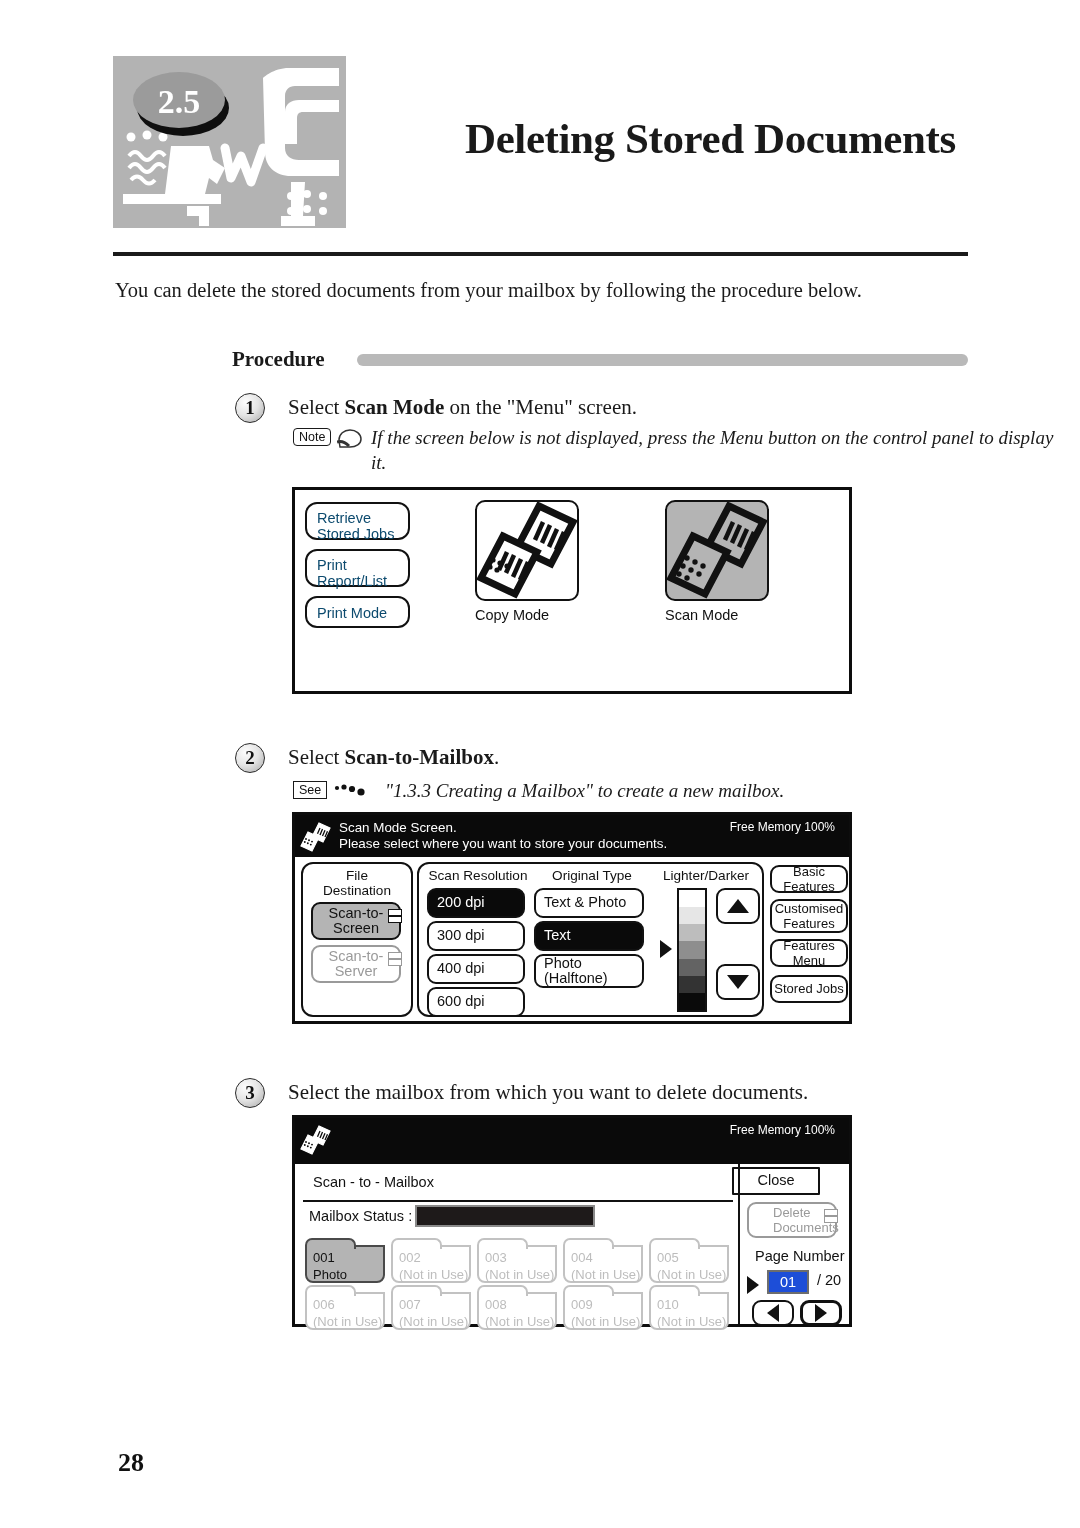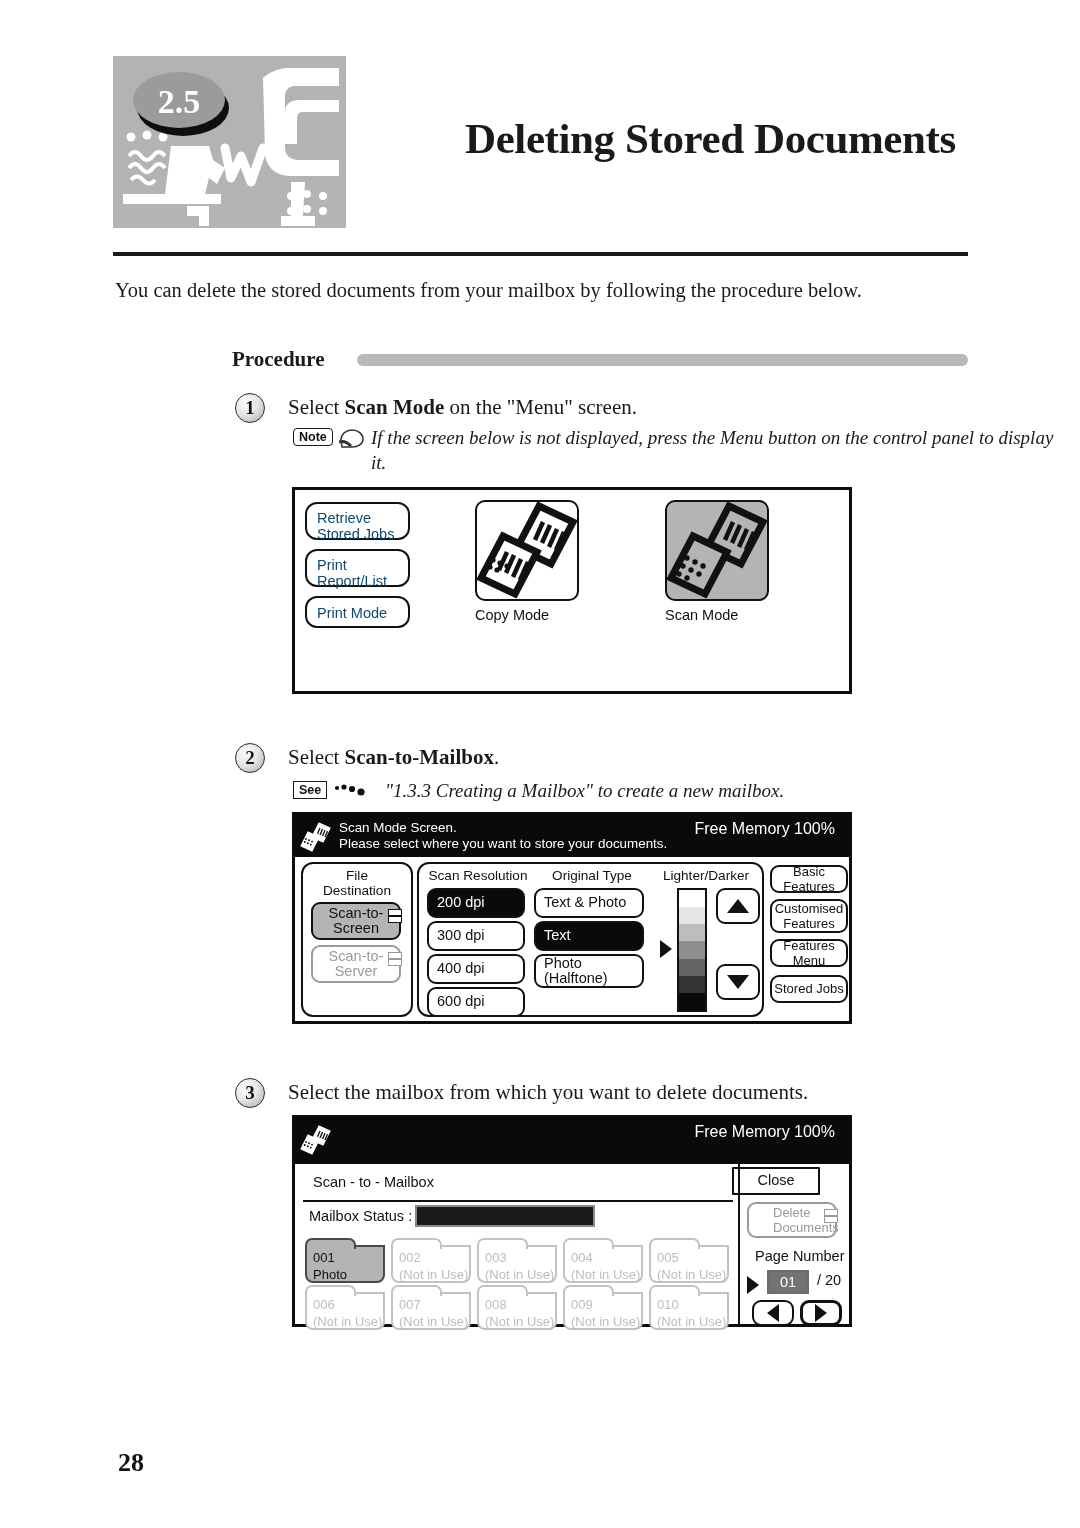--- a/index.html
+++ b/index.html
@@ -59,21 +59,21 @@
   .step-text {
     position:absolute; font-size:21px; line-height:1.3; white-space:nowrap;
   }
   .step-text b { font-weight:bold; }
 
   
   .badge-row { position:absolute; }
   .badge {
     display:inline-block; vertical-align:top;
     border:1.8px solid #1a1a1a; background:#fff;
-    font-family:"Liberation Sans", sans-serif; font-weight:bold;
+    font-family:"Liberation Sans", sans-serif; font-weight:normal;
     font-size:12.5px; color:#111; padding:1px 5px 1px 5px;
     line-height:14px;
   }
   .badge.note { border-radius:4px; }
   .badge.see { border-radius:0; }
   .badge-ico { display:inline-block; vertical-align:top; margin-left:2px; }
   .badge-txt {
     position:absolute; left:78px; top:-3px; width:700px;
     font-style:italic; font-size:19px; line-height:1.32;
   }
@@ -109,21 +109,21 @@
   .modeicon.sel { background:#b4b4b4; }
   .modecap { position:absolute; font-size:14.5px; color:#111; }
 
   
   .s2 { left:292px; top:812px; width:560px; height:212px; }
   .s2 .lcd-titlebar { height:42px; align-items:flex-start; padding-top:3px; }
   .scan-ico { width:34px; height:34px; margin:2px 0 0 4px; flex:0 0 auto; }
   .hdr-lines { font-size:13.4px; line-height:15.5px; padding-left:6px; padding-top:2px; }
   .freemem {
     position:absolute; right:14px; top:5px;
-    font-size:16px; color:#fff; white-space:nowrap;
+    font-size:12px; color:#fff; white-space:nowrap;
   }
   .s2 .body { position:relative; height:calc(100% - 42px); }
   .group {
     position:absolute; border:2.2px solid #111; border-radius:12px; background:#fff;
   }
   .col-title { position:absolute; font-size:13.6px; text-align:center; line-height:15px; }
   .obtn {
     position:absolute; border:2.2px solid #111; border-radius:9px;
     background:#fff; font-size:14.5px; line-height:15.5px;
     color:#111; display:flex; align-items:center; padding-left:8px;
@@ -171,21 +171,21 @@
   .mbox:before {
     content:""; position:absolute; left:-2px; top:-9px; width:62%; height:9px;
     border:2px solid #c2c2c2; border-bottom:none; border-radius:7px 7px 0 0; background:#fff;
   }
   .mbox.active {
     background:#b4b4b4; border-color:#4a4a4a; color:#111;
   }
   .mbox.active:before { border-color:#4a4a4a; background:#b4b4b4; }
   .pgnum-lbl { position:absolute; font-size:14.5px; }
   .pgfield {
-    position:absolute; background:#737373; color:#fff; border:2.2px solid #6d6d6d;
+    position:absolute; background:#1d4ed8; color:#fff; border:2.2px solid #6d6d6d;
     font-size:14.5px; text-align:center; line-height:20px;
   }
   .pgtot { position:absolute; font-size:14.5px; }
 
   .pagenum-foot {
     position:absolute; left:118px; top:1448px;
     font-family:"Liberation Serif", serif; font-weight:bold; font-size:26px; color:#111;
   }
 </style>
 </head>

